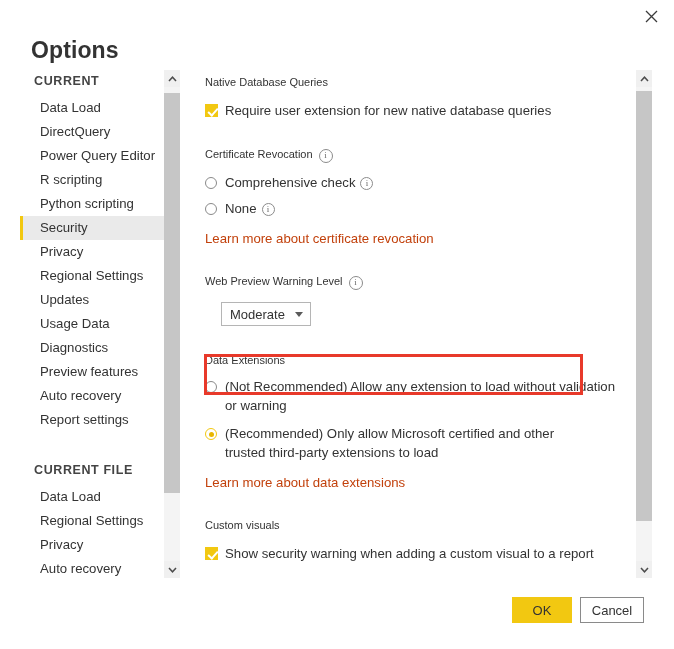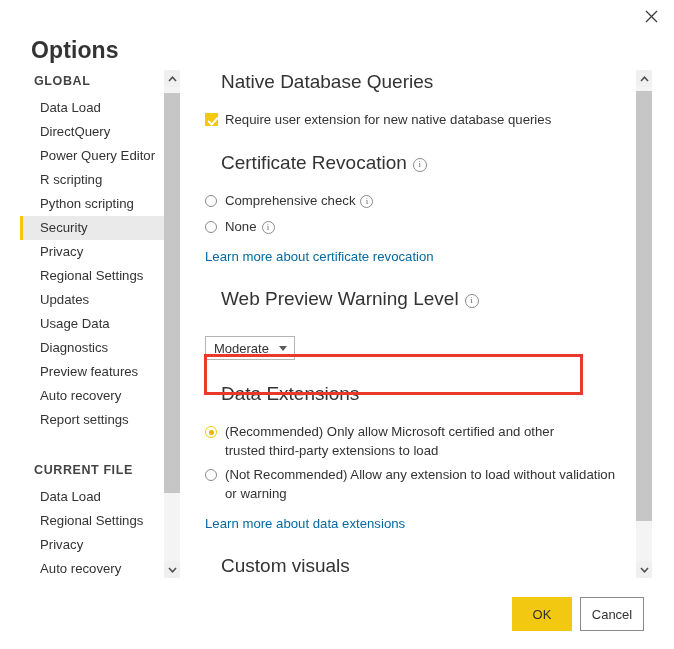--- a/index.html
+++ b/index.html
@@ -107,24 +107,24 @@
   #content-scrollbar .sb-thumb { top: 21px; height: 430px; }
 
   
   #content {
     position: absolute;
     left: 205px; top: 70px;
     width: 428px; height: 508px;
     overflow: hidden;
   }
   .section-title {
-    font-size: 19px;
+    font-size: 11px;
     font-weight: 400;
     color: #333333;
-    margin: 16px;
+    margin: 0;
     line-height: 24px;
     display: flex;
     align-items: center;
     gap: 6px;
   }
   .section-title.sp-1 { margin-top: 0px; }
   .section-title.sp   { margin-top: 22px; }
 
   .row {
     display: flex;
@@ -200,38 +200,39 @@
     position: relative;
     top: 1px;
   }
   .info::before { content: "i"; position: relative; top: -0.5px; }
   .section-title .info { top: 2px; width: 14px; height: 14px; flex-basis: 14px; }
 
   .link {
     display: inline-block;
     margin-top: 13px;
     font-size: 13.2px;
-    color: #0369a1;
+    color: #c2410c;
     text-decoration: none;
     cursor: pointer;
   }
 
   
   .dropdown {
     margin-top: 9px;
     display: inline-flex;
     align-items: center;
     gap: 10px;
     height: 24px;
     padding: 0 7px 0 8px;
     border: 1px solid #b5b5b5;
     background: #ffffff;
     font-size: 13px;
     color: #333333;
     cursor: pointer;
+    margin-left: 16px;
   }
   .caret {
     width: 0; height: 0;
     border-left: 4px solid transparent;
     border-right: 4px solid transparent;
     border-top: 5px solid #5a5a5a;
   }
 
   
   #annotation {
@@ -244,21 +245,21 @@
   }
 
   
   .btn {
     position: absolute;
     height: 26px;
     font-size: 13px;
     font-family: "Liberation Sans", sans-serif;
     cursor: pointer;
     display: flex; align-items: center; justify-content: center;
-    padding: 16px;
+    padding: 8px;
   }
   #ok-button {
     left: 512px; top: 597px; width: 60px;
     background: #f2c811;
     border: 1px solid #f2c811;
     color: #333333;
   }
   #cancel-button {
     left: 580px; top: 597px; width: 64px;
     background: #ffffff;
@@ -272,21 +273,21 @@
 <div id="dialog">
 
   <div class="dialog-title">Options</div>
   <button class="close-btn">
     <svg width="13" height="13" viewBox="0 0 13 13" aria-hidden="true">
       <path d="M1 1 L12 12 M12 1 L1 12" stroke="#3b3b3b" stroke-width="1.3" fill="none"></path>
     </svg>
   </button>
 
   <div id="sidebar">
-    <div class="nav-group-header">GLOBAL</div>
+    <div class="nav-group-header">CURRENT</div>
     <div class="nav-item">Data Load</div>
     <div class="nav-item">DirectQuery</div>
     <div class="nav-item">Power Query Editor</div>
     <div class="nav-item">R scripting</div>
     <div class="nav-item">Python scripting</div>
     <div class="nav-item selected">Security</div>
     <div class="nav-item">Privacy</div>
     <div class="nav-item">Regional Settings</div>
     <div class="nav-item">Updates</div>
     <div class="nav-item">Usage Data</div>
@@ -355,27 +356,27 @@
     </div>
     <div class="dropdown">
       <span>Moderate</span>
       <span class="caret"></span>
     </div>
 
     
     <div class="section-title sp">
       <span>Data Extensions</span>
     </div>
+    <div class="row" style="margin-top:5px;padding-right:10px;">
+      <span class="rdo"></span>
+      <span class="row-label">(Not Recommended) Allow any extension to load without validation or warning</span>
+    </div>
     <div class="row" style="margin-top:9px;padding-right:36px;">
       <span class="rdo checked"></span>
       <span class="row-label">(Recommended) Only allow Microsoft certified and other trusted third-party extensions to load</span>
-    </div>
-    <div class="row" style="margin-top:5px;padding-right:10px;">
-      <span class="rdo"></span>
-      <span class="row-label">(Not Recommended) Allow any extension to load without validation or warning</span>
     </div>
     <a class="link">Learn more about data extensions</a>
 
     
     <div class="section-title sp">
       <span>Custom visuals</span>
     </div>
     <div class="row">
       <span class="cbx checked"></span>
       <span class="row-label">Show security warning when adding a custom visual to a report</span>

